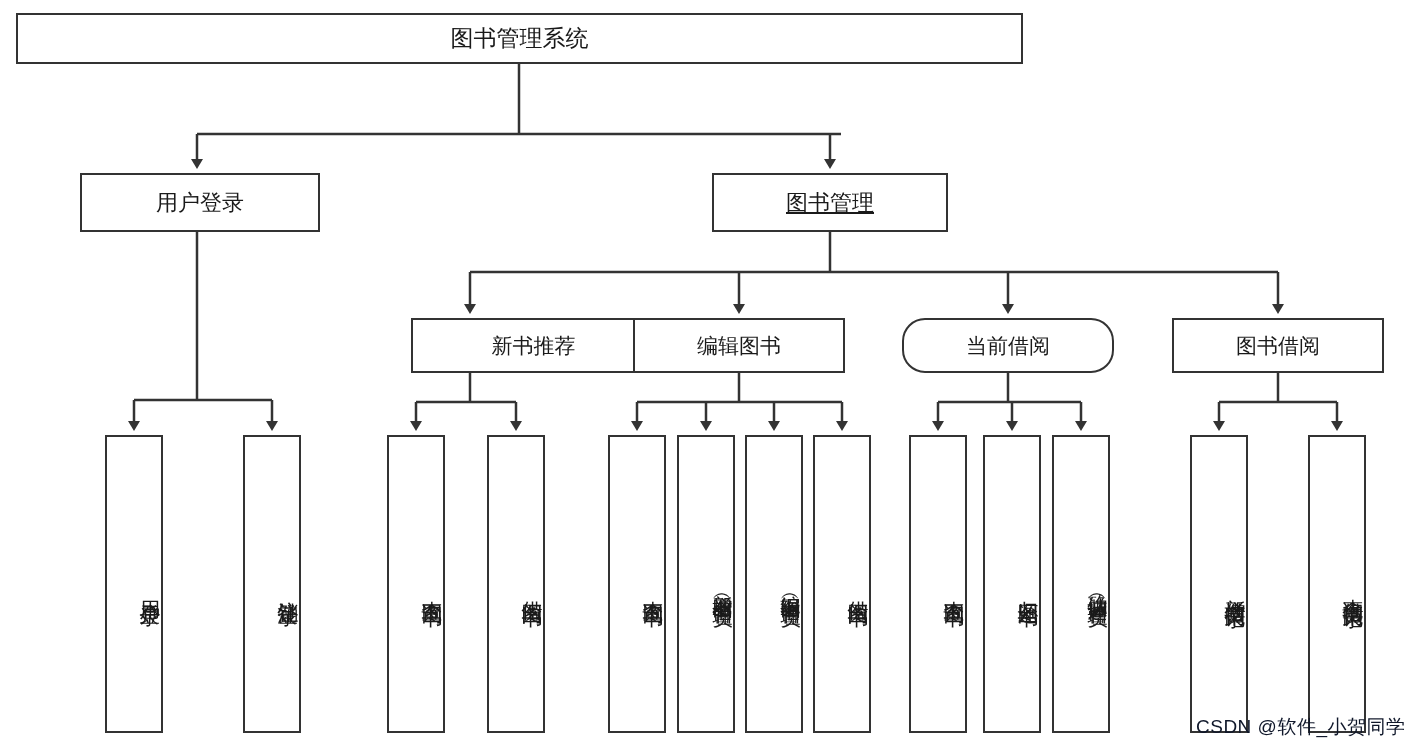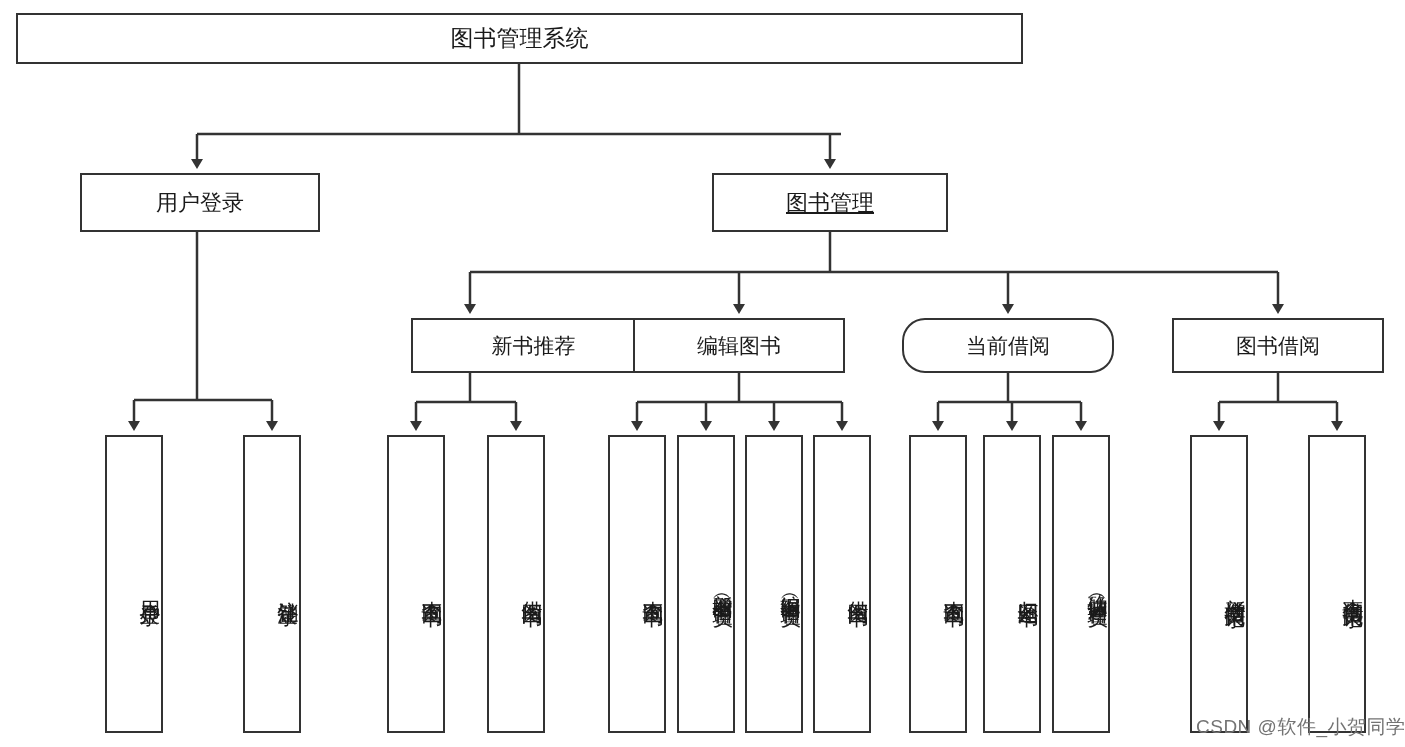--- a/index.html
+++ b/index.html
@@ -53,21 +53,21 @@
     line-height: 1.05;
     padding-top: 8px;
     align-items: flex-start;
     justify-content: center;
   }
   .node.leaf.tall-text {
     font-size: 20px;
   }
   .watermark {
     position: absolute;
-    color: #737373;
+    color: #0f172a;
     font-size: 19px;
     white-space: nowrap;
     letter-spacing: 0.5px;
   }
 </style>
 </head>
 <body>
 
 <div id="canvas">
 

